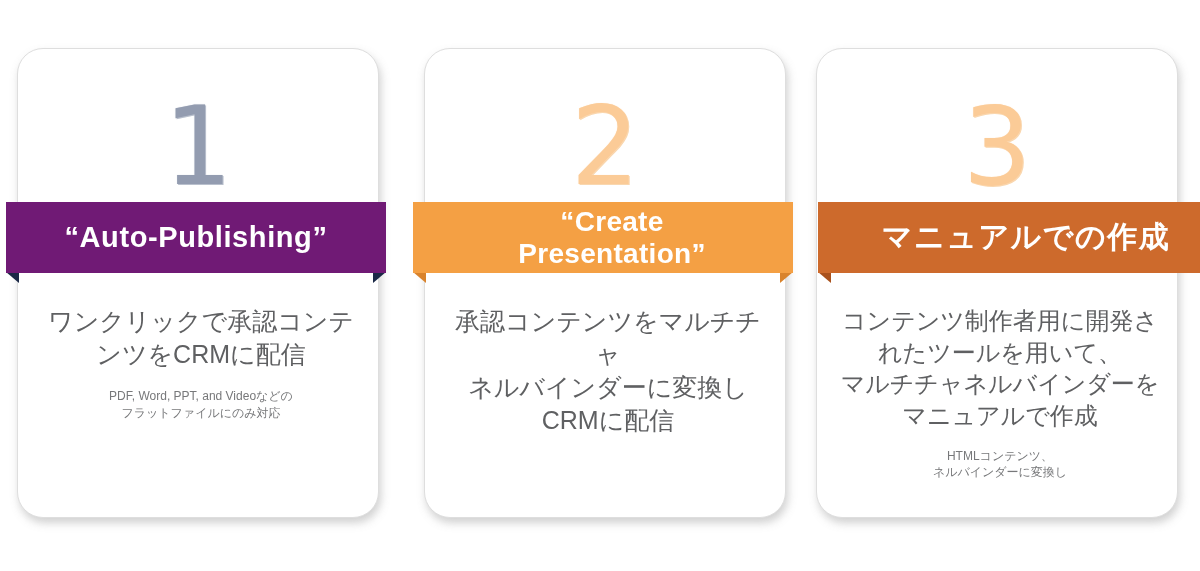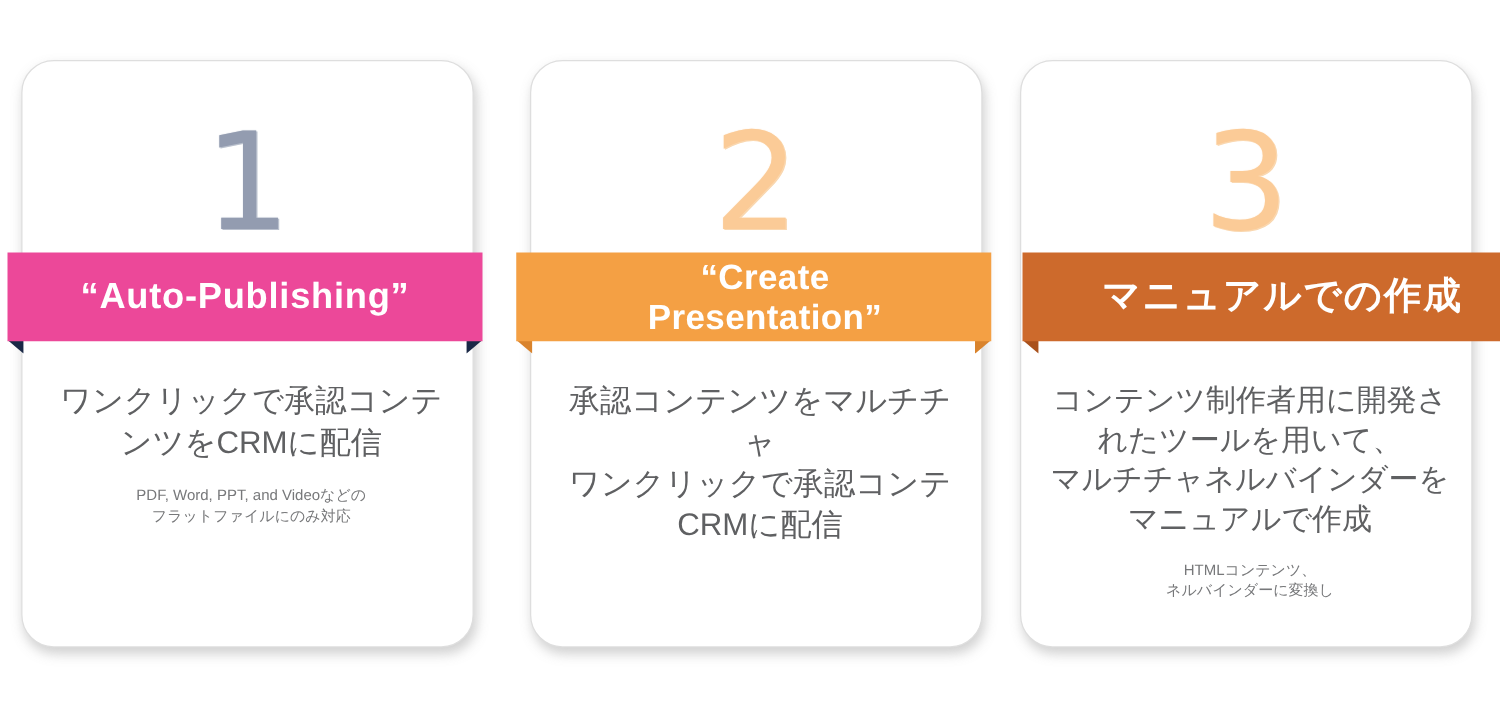--- a/index.html
+++ b/index.html
@@ -82,21 +82,21 @@
     z-index: 3;
   }
   .banner-text {
     color: #ffffff;
     text-align: center;
     font-weight: 700;
     line-height: 1.14;
     white-space: pre-line;
     letter-spacing: 0.3px;
   }
-  .b1 .banner { background: #ec4899; }
+  .b1 .banner { background: #701a75; }
   .b2 .banner { background: #f4a044; padding-left: 28px; }
   .b3 .banner { background: #cd6a2c; }
 
   .b1 .banner-text { font-size: 29px; letter-spacing: 0.6px; }
   .b2 .banner-text { font-size: 28px; }
   .b3 .banner-text { font-size: 30px; letter-spacing: 1.5px; }
 
   
   .fold {
     position: absolute;
@@ -171,21 +171,21 @@
       <div class="fold fold-l"></div>
       <div class="fold fold-r"></div>
       <div class="banner">
         <span class="banner-text">“Create
 Presentation”</span>
       </div>
     </div>
 
     <div class="body-block">
       <p class="body-text">承認コンテンツをマルチチャ
-ワンクリックで承認コンテ
+ネルバインダーに変換し
 CRMに配信</p>
       <p class="sub-text"></p>
     </div>
   </div>
 
   <div class="card card-3 b3">
     <div class="numeral numeral-3">3</div>
 
     <div class="banner-wrap banner-wrap-3">
       <div class="fold fold-l"></div>

